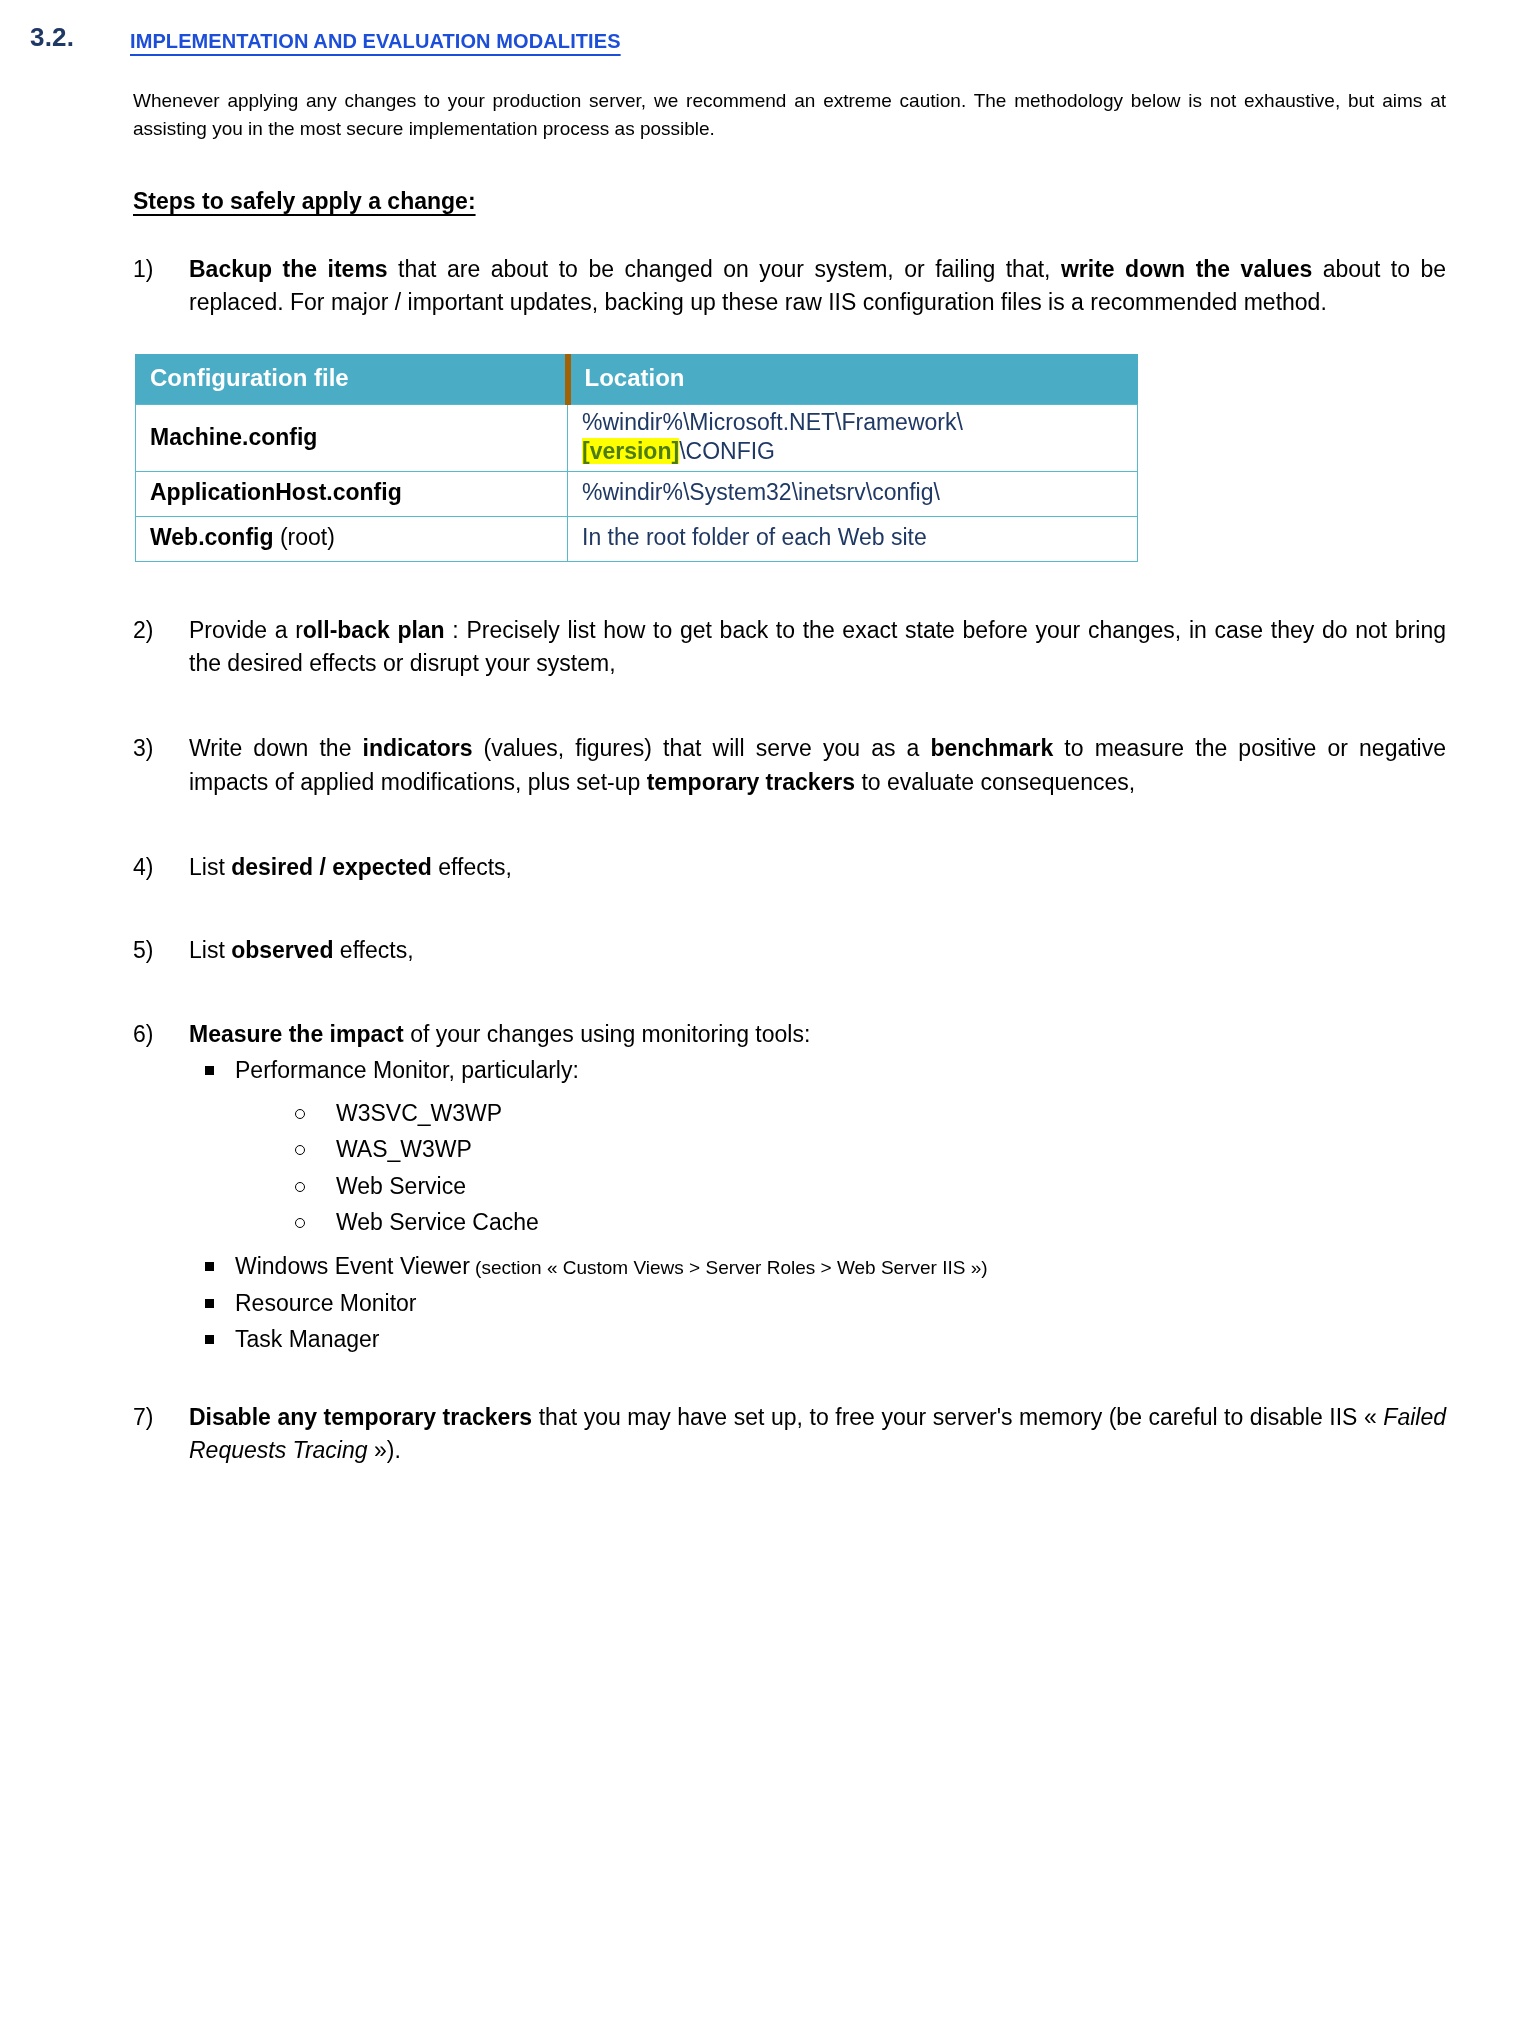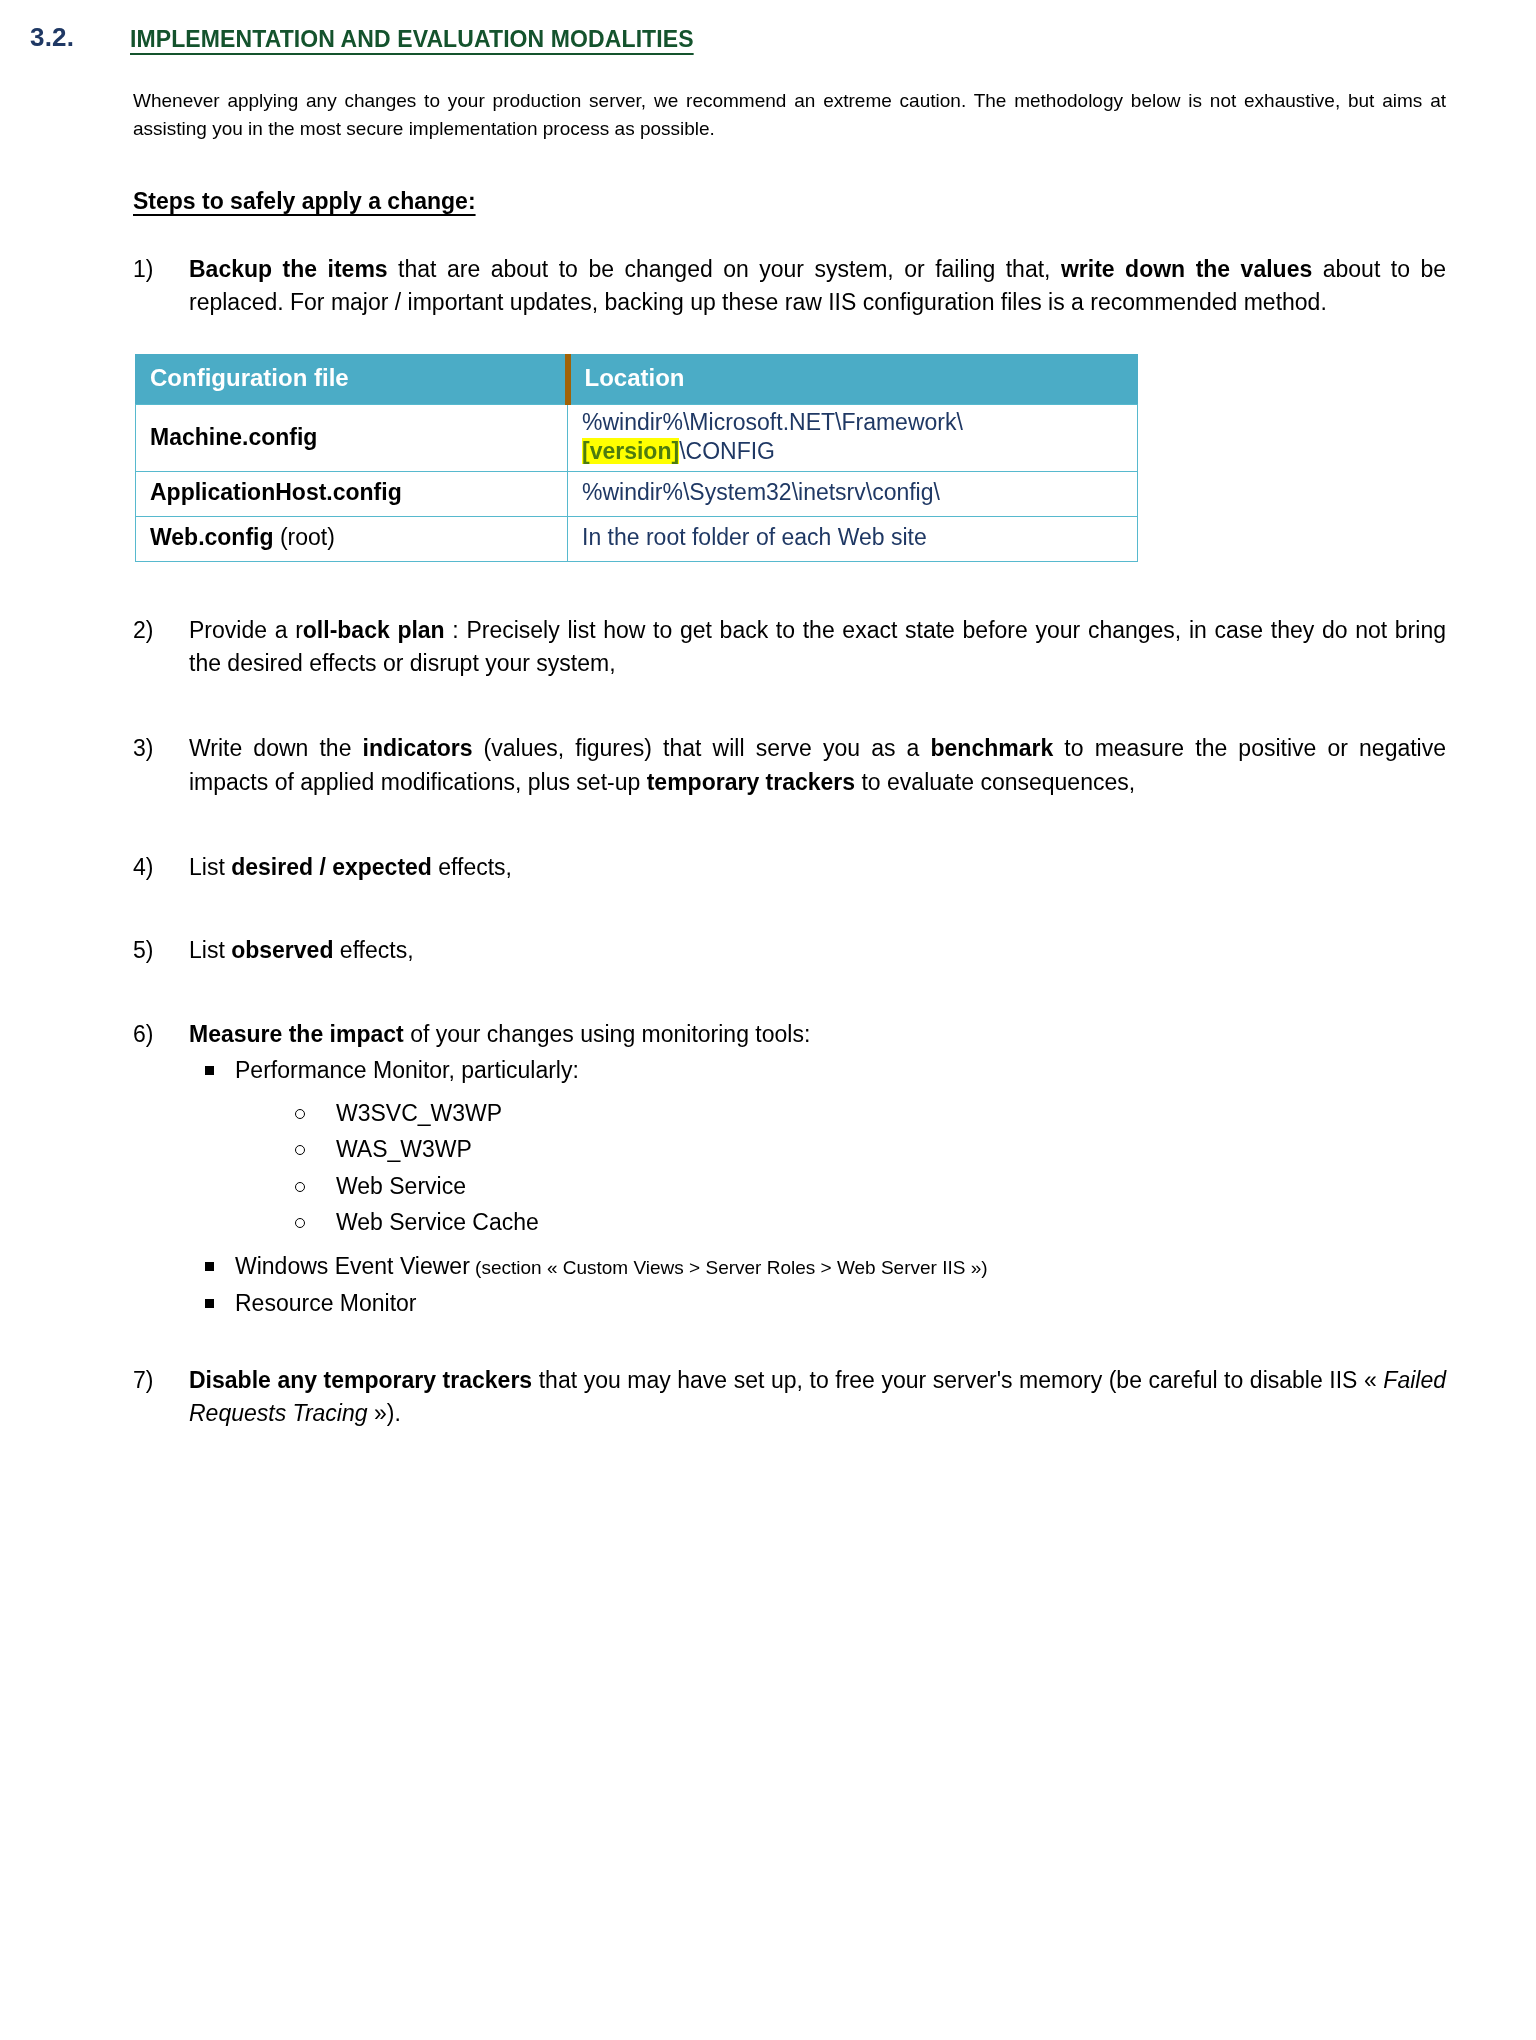--- a/index.html
+++ b/index.html
@@ -33,23 +33,23 @@
   }
   .section-num {
     color: #1F3864;
     font-weight: bold;
     font-size: 26px;
     width: 100px;
     flex: 0 0 100px;
     letter-spacing: 0.2px;
   }
   .section-title {
-    color: #14532d;
-    font-weight: bold;
-    font-size: 23px;
+    color: #1d4ed8;
+    font-weight: bold;
+    font-size: 20px;
     text-decoration: underline;
     text-underline-offset: 6px;
     letter-spacing: 0.1px;
   }
 
   
   .body-block {
     padding-left: 133px;
     padding-right: 90px;
   }
@@ -289,20 +289,24 @@
             </ul>
           </li>
           <li>
             <span class="bullet-sq"></span>
             <span>Windows Event Viewer</span><span class="small-note"> (section « Custom Views &gt; Server Roles &gt; Web Server IIS »)</span>
           </li>
           <li>
             <span class="bullet-sq"></span>
             <span>Resource Monitor</span>
           </li>
+          <li>
+            <span class="bullet-sq"></span>
+            <span>Task Manager</span>
+          </li>
         </ul>
       </li>
 
       <li style="margin-top:44px">
         <span class="num">7)</span>
         <span class="step-text"><b>Disable any temporary trackers</b> that you may have set up, to free your server's memory (be careful to disable IIS « <i>Failed Requests Tracing</i> »).</span>
       </li>
 
     </ol>
   </div>

